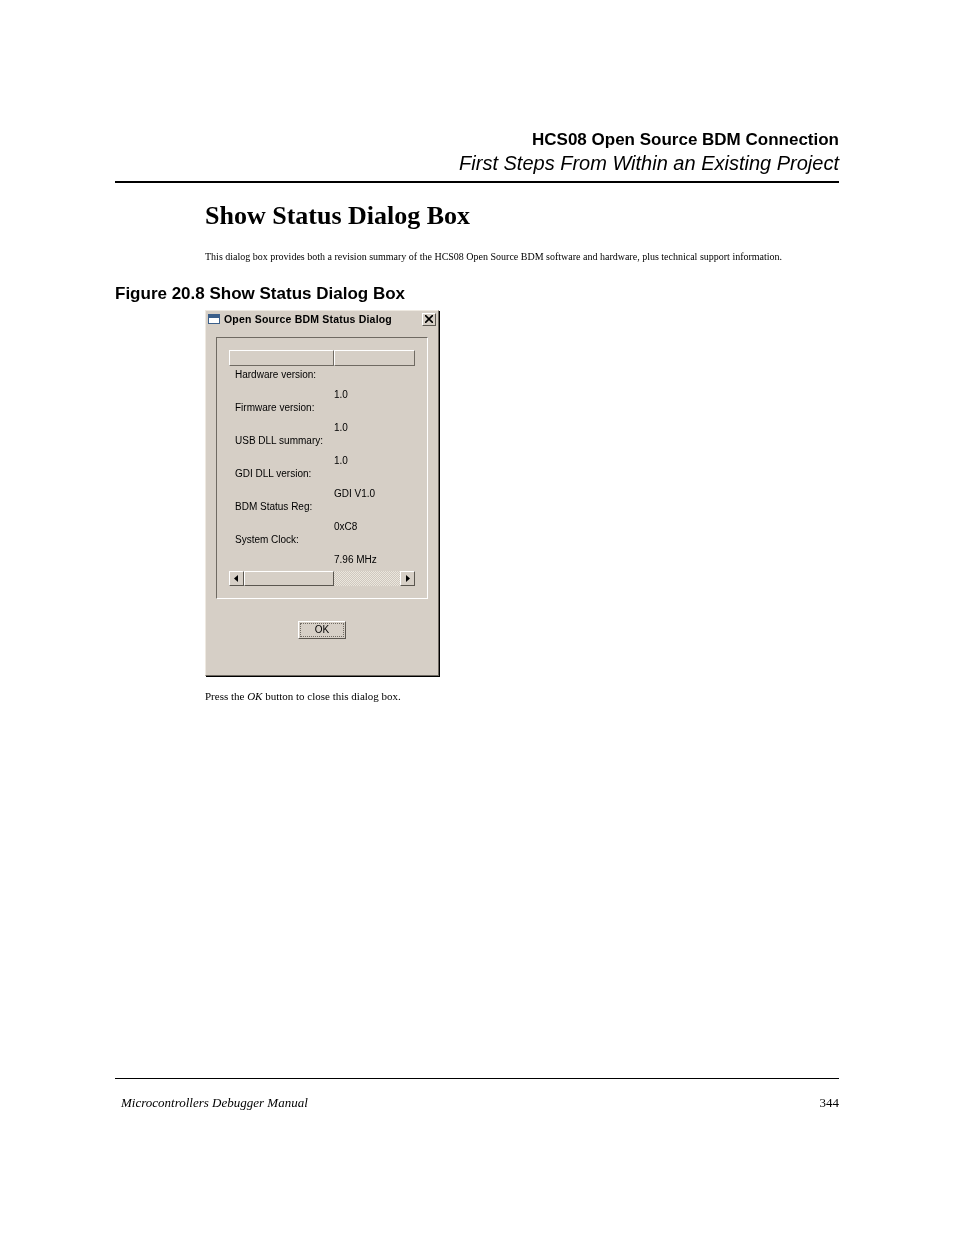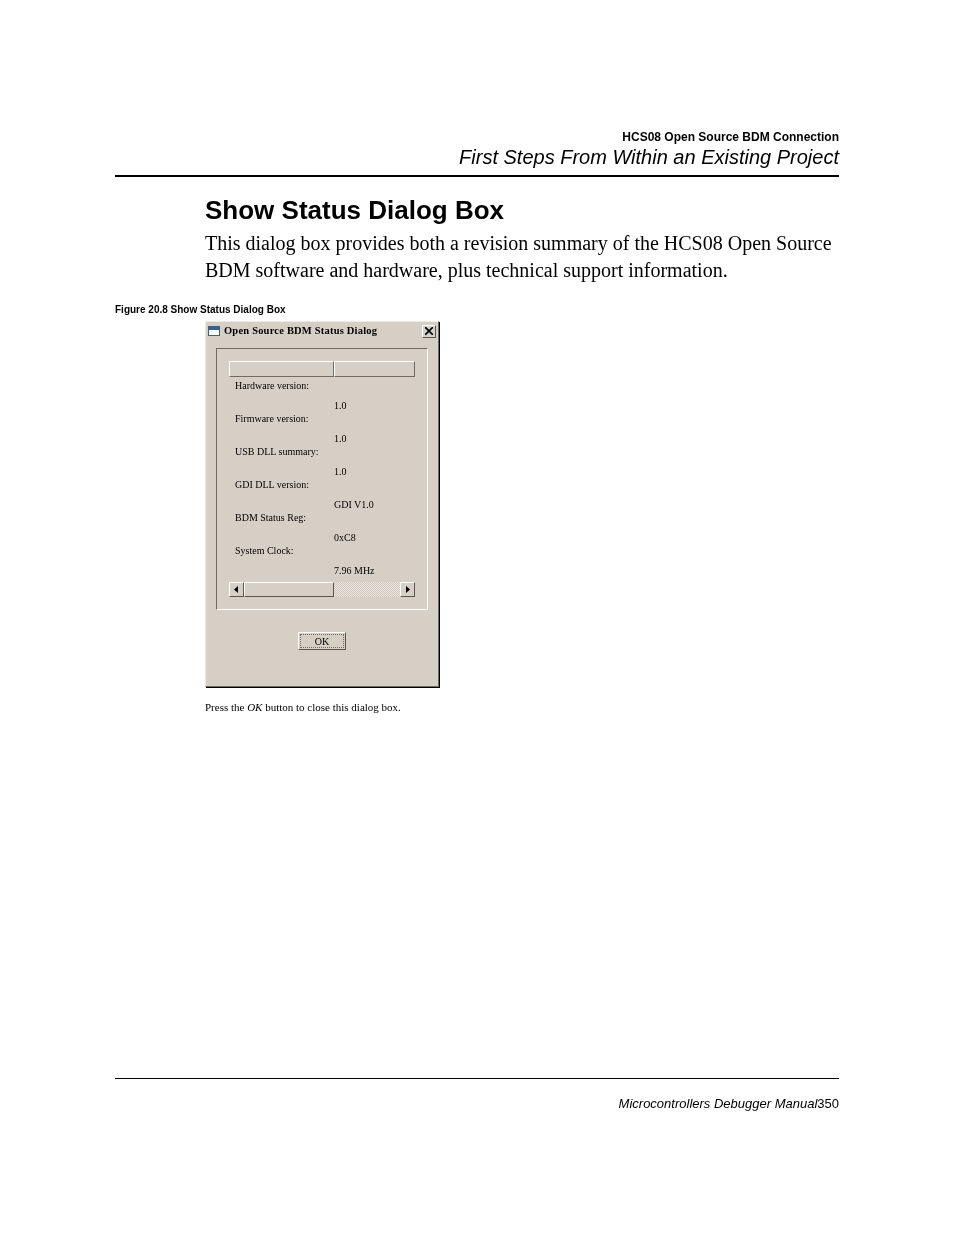--- a/index.html
+++ b/index.html
@@ -15,61 +15,61 @@
     box-sizing: border-box;
     padding: 130px 115px 60px 115px;
   }
   .header-block {
     text-align: right;
     font-family: Arial, Helvetica, sans-serif;
     margin-bottom: 4px;
   }
   .header-title {
     font-weight: bold;
-    font-size: 12px;
+    font-size: 17px;
   }
   .header-sub {
     font-style: italic;
     font-size: 20px;
     margin-top: 2px;
   }
   .hr-top {
     border: 0;
     border-top: 2px solid #000;
     margin: 6px 0 18px 0;
   }
   .section-title {
-    font-family: Liberation Sans, sans-serif;
+    font-family: Liberation Serif, serif;
     font-weight: bold;
     font-size: 26px;
-    margin: 10px 0 4px 90px;
+    margin: 10px 0 19px 90px;
   }
   .body-text {
-    font-size: 20px;
+    font-size: 10px;
     margin: 0 0 20px 90px;
     line-height: 1.35;
   }
   .figure-caption {
     font-family: Arial, Helvetica, sans-serif;
     font-weight: bold;
-    font-size: 10px;
+    font-size: 17px;
     margin: 14px 0 6px 0;
   }
   .figure-wrap {
     margin-left: 90px;
   }
   .dialog {
     width: 232px;
     background: #d6cfc6;
     border-top: 1px solid #eee9e1;
     border-left: 1px solid #eee9e1;
     border-right: 1px solid #6f6a62;
     border-bottom: 1px solid #6f6a62;
     box-shadow: 1px 1px 0 #000;
-    font-family: Liberation Serif, serif;
+    font-family: Liberation Sans, sans-serif;
     font-size: 10px;
     color: #000;
   }
   .titlebar {
     height: 17px;
     display: flex;
     align-items: center;
     background: linear-gradient(#d6cfc6,#d6cfc6);
     border-bottom: 1px solid #d6cfc6;
   }
@@ -210,26 +210,26 @@
   .footer-hr {
     position: absolute;
     left: 115px;
     right: 115px;
     bottom: 148px;
     border: 0;
     border-top: 1.5px solid #000;
   }
   .footer-row {
     position: absolute;
-    left: 113px;
+    left: 121px;
     right: 115px;
     bottom: 124px;
     display: flex;
-    justify-content: flex-end;
-    font-family: Liberation Sans, sans-serif;
+    justify-content: space-between;
+    font-family: Liberation Serif, serif;
     font-size: 13px;
   }
   .footer-left { font-style: italic; }
 </style>
 </head>
 <body>
 
 <div class="page">
 
   <div class="header-block">
@@ -326,16 +326,16 @@
     </div>
   </div>
 
   <div class="closing-text">
     <span>Press the </span><span class="it">OK</span><span> button to close this dialog box.</span>
   </div>
 
   <hr class="footer-hr">
   <div class="footer-row">
     <span class="footer-left">Microcontrollers Debugger Manual</span>
-    <span>350</span>
+    <span>344</span>
   </div>
 
 </div>
 
 </body></html>

